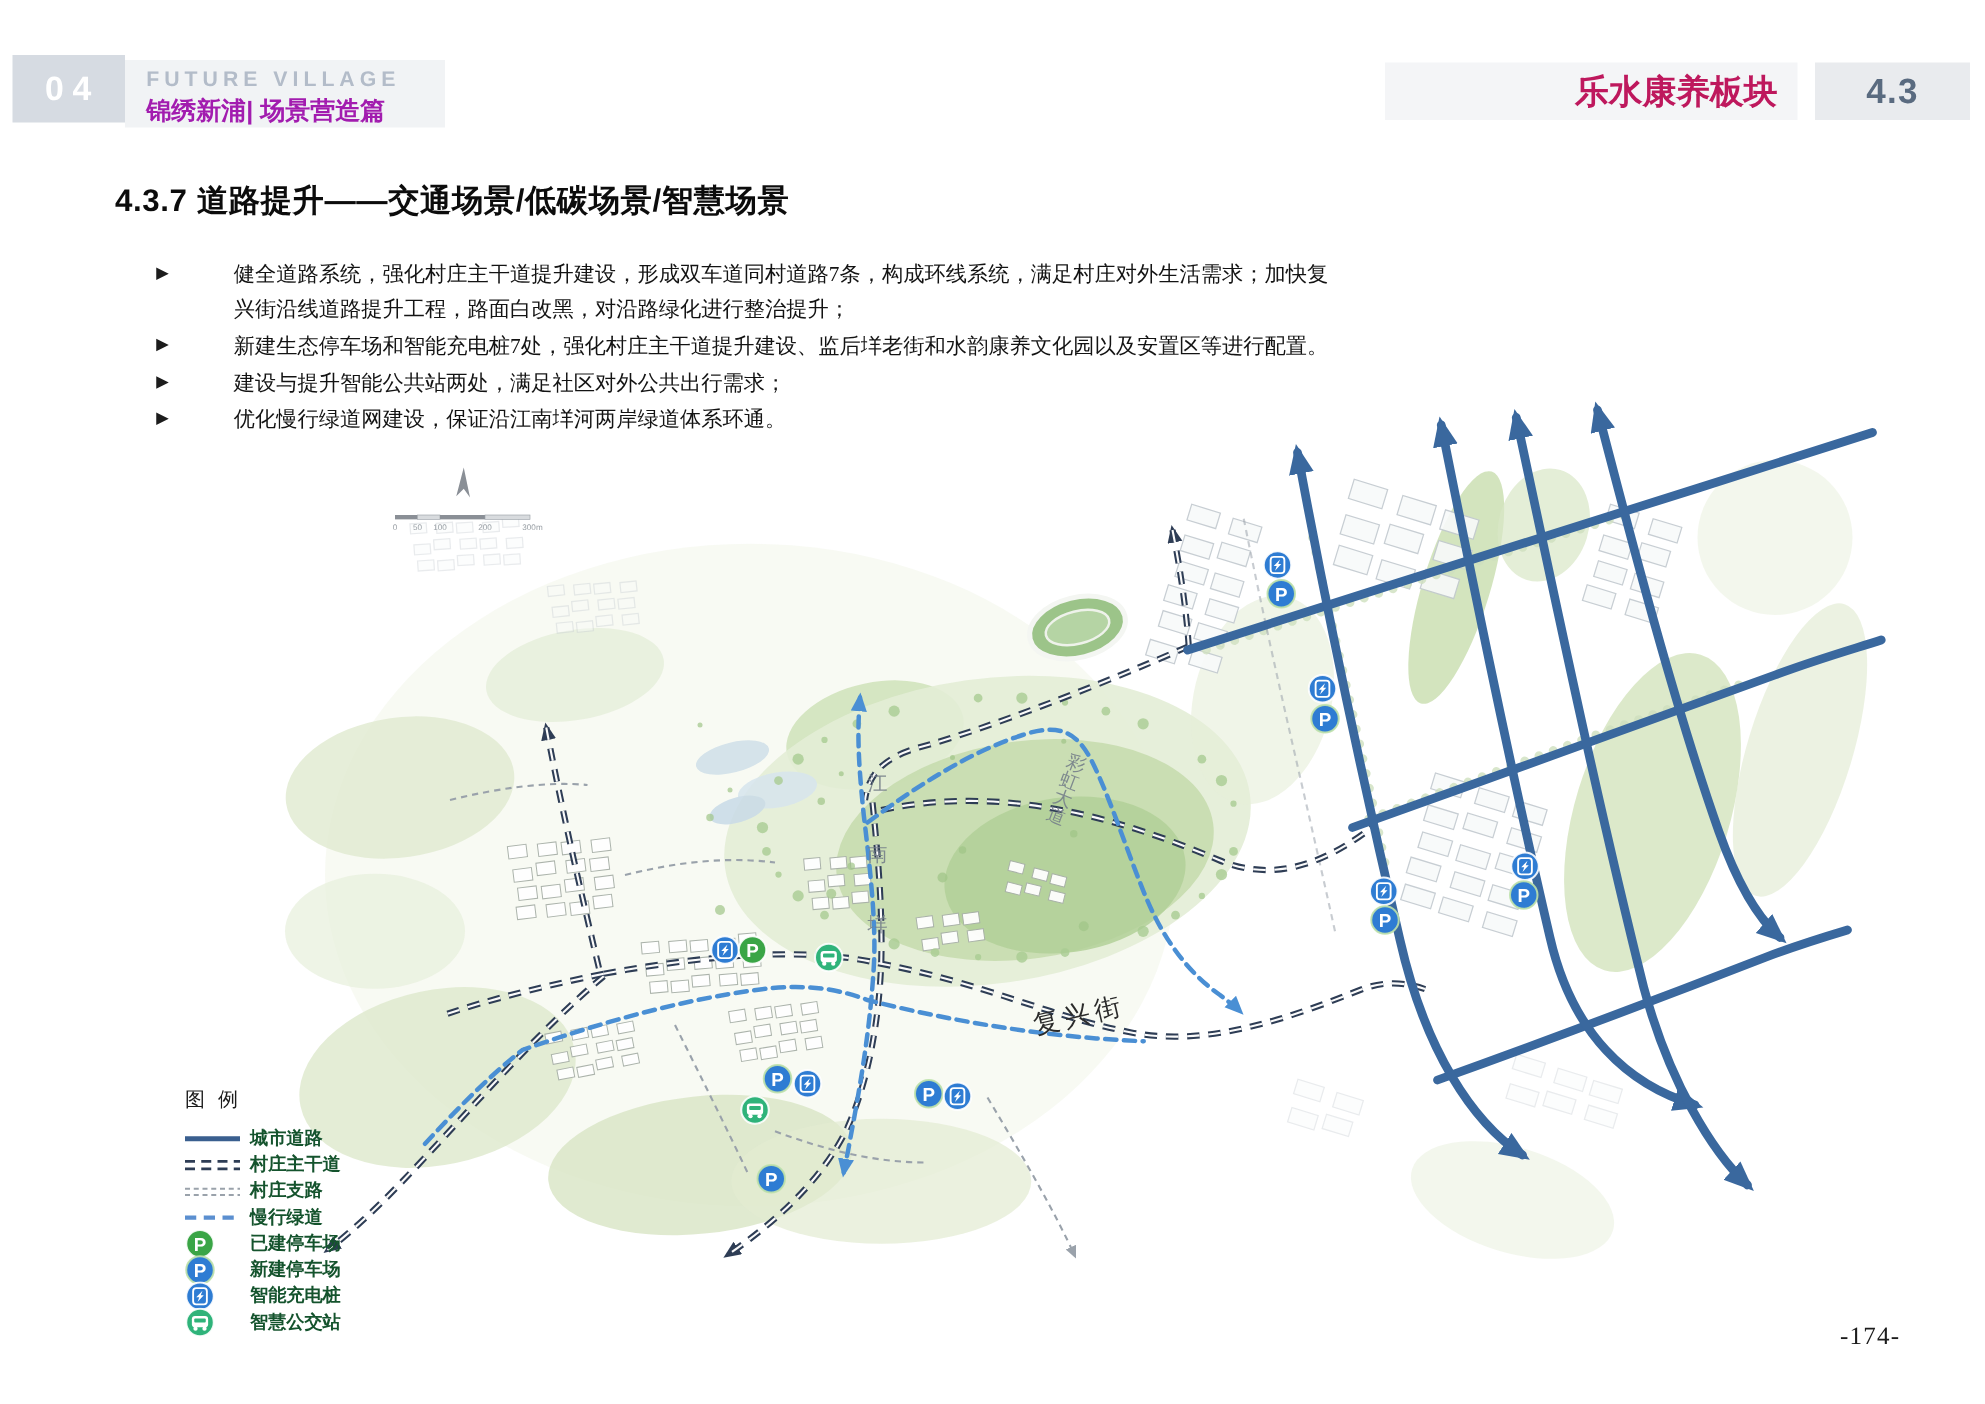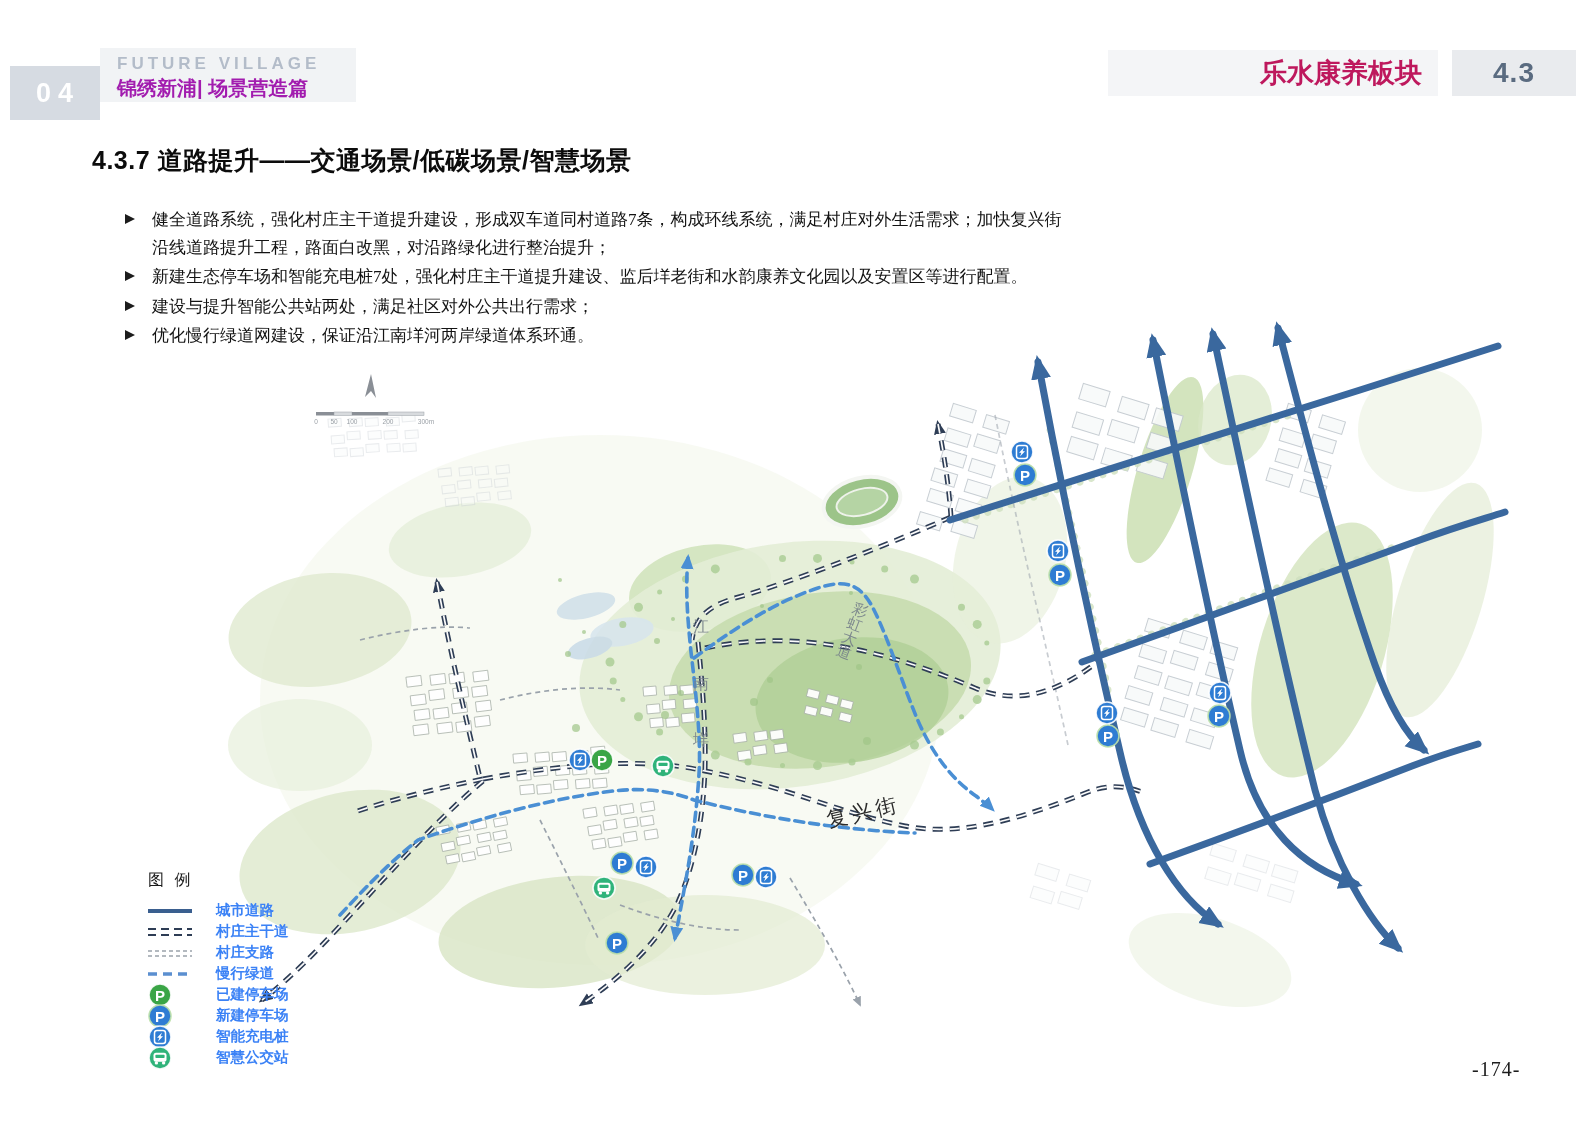--- a/index.html
+++ b/index.html
@@ -1,49 +1,49 @@
 <!DOCTYPE html>
 <html><head>
 <meta charset="utf-8">
 <style>
   html,body{margin:0;padding:0;}
   body{
     width:1588px;height:1123px;position:relative;background:#ffffff;
     font-family:"Liberation Sans",sans-serif;overflow:hidden;color:#111;
   }
   
-  .chapter-box{position:absolute;left:10px;top:66px;width:90px;height:54px;background:#d6dbe2;
+  .chapter-box{position:absolute;left:10px;top:44px;width:90px;height:54px;background:#d6dbe2;
     color:#fff;font-size:27px;font-weight:bold;letter-spacing:7px;display:flex;align-items:center;justify-content:center;padding-left:6px;box-sizing:border-box;}
   .title-band{position:absolute;left:100px;top:48px;width:256px;height:54px;background:#f1f3f5;}
   .title-en{position:absolute;left:117px;top:54px;font-size:17px;font-weight:bold;letter-spacing:4px;color:#b3bcc9;}
   .title-cn{position:absolute;left:117px;top:75px;font-size:20px;font-weight:bold;color:#a21caf;}
   .right-band{position:absolute;left:1108px;top:50px;width:330px;height:46px;background:#f4f5f7;
     text-align:right;font-size:27px;font-weight:bold;color:#be185d;line-height:46px;padding-right:16px;box-sizing:border-box;}
   .num-box{position:absolute;left:1452px;top:50px;width:124px;height:46px;background:#e9ebee;
     color:#5a6b80;font-size:28px;font-weight:bold;text-align:center;line-height:46px;letter-spacing:1px;}
   
   .section-heading{position:absolute;left:92px;top:144px;font-size:25px;font-weight:bold;color:#0c0c0c;letter-spacing:0.5px;}
   .bullets{position:absolute;left:125px;top:206px;width:948px;}
-  .bullet{display:flex;line-height:1.66;margin-bottom:1px;}
+  .bullet{display:flex;line-height:1.66;margin-bottom:1px;gap:35px;}
   .bmark{flex:0 0 27px;padding-top:8px;}
   .bmark::before{content:"";display:block;width:0;height:0;border-left:10px solid #1c1c1c;
     border-top:5.5px solid transparent;border-bottom:5.5px solid transparent;}
   .bullet p{margin:0;font-size:17px;font-family:"Liberation Serif",serif;color:#131313;}
   
   .map-label{position:absolute;color:#2b2b2b;pointer-events:none;}
   .lbl-street{left:826px;top:798px;font-size:21px;transform:rotate(-13deg);font-weight:500;letter-spacing:4px;}
   .lbl-river{left:690px;top:606px;writing-mode:vertical-rl;font-size:16px;letter-spacing:56px;color:#76808a;opacity:.9;}
   .lbl-avenue{left:858px;top:588px;writing-mode:vertical-rl;transform:rotate(21deg);transform-origin:top left;
     font-size:15px;letter-spacing:15px;color:#76808a;opacity:.9;}
   
   .legend{position:absolute;left:148px;top:870px;width:190px;}
   .lg-title{font-size:16px;font-weight:normal;letter-spacing:3px;color:#1a1a1a;margin-bottom:9px;}
   .lg-row{display:flex;align-items:center;height:21px;}
   .lg-sw{flex:0 0 48px;display:flex;align-items:center;}
-  .lg-label{font-size:14.5px;font-weight:bold;color:#3b82f6;margin-left:20px;white-space:nowrap;text-align:center;}
+  .lg-label{font-size:14.5px;font-weight:bold;color:#14532d;margin-left:4px;white-space:nowrap;text-align:center;}
   .sw-city{width:44px;height:4px;background:#3a5f8f;}
   
   .page-num{position:absolute;left:1472px;top:1058px;font-size:20px;color:#1c1c1c;font-family:"Liberation Serif",serif;letter-spacing:1px;}
   #map{position:absolute;left:0;top:0;}
 </style>
 </head>
 <body>
 
 <svg id="map" width="1588" height="1123" viewBox="0 0 1588 1123">
   <defs>

